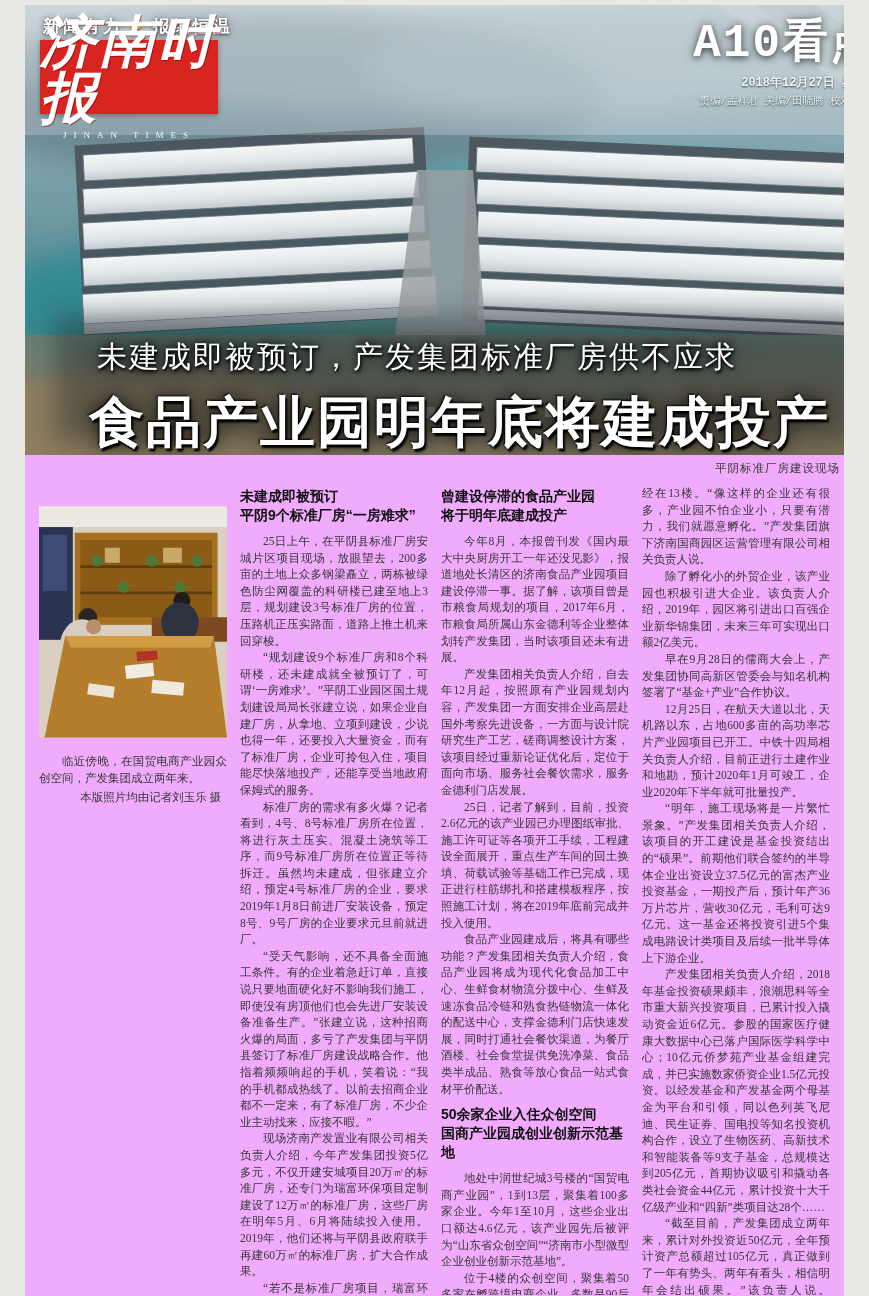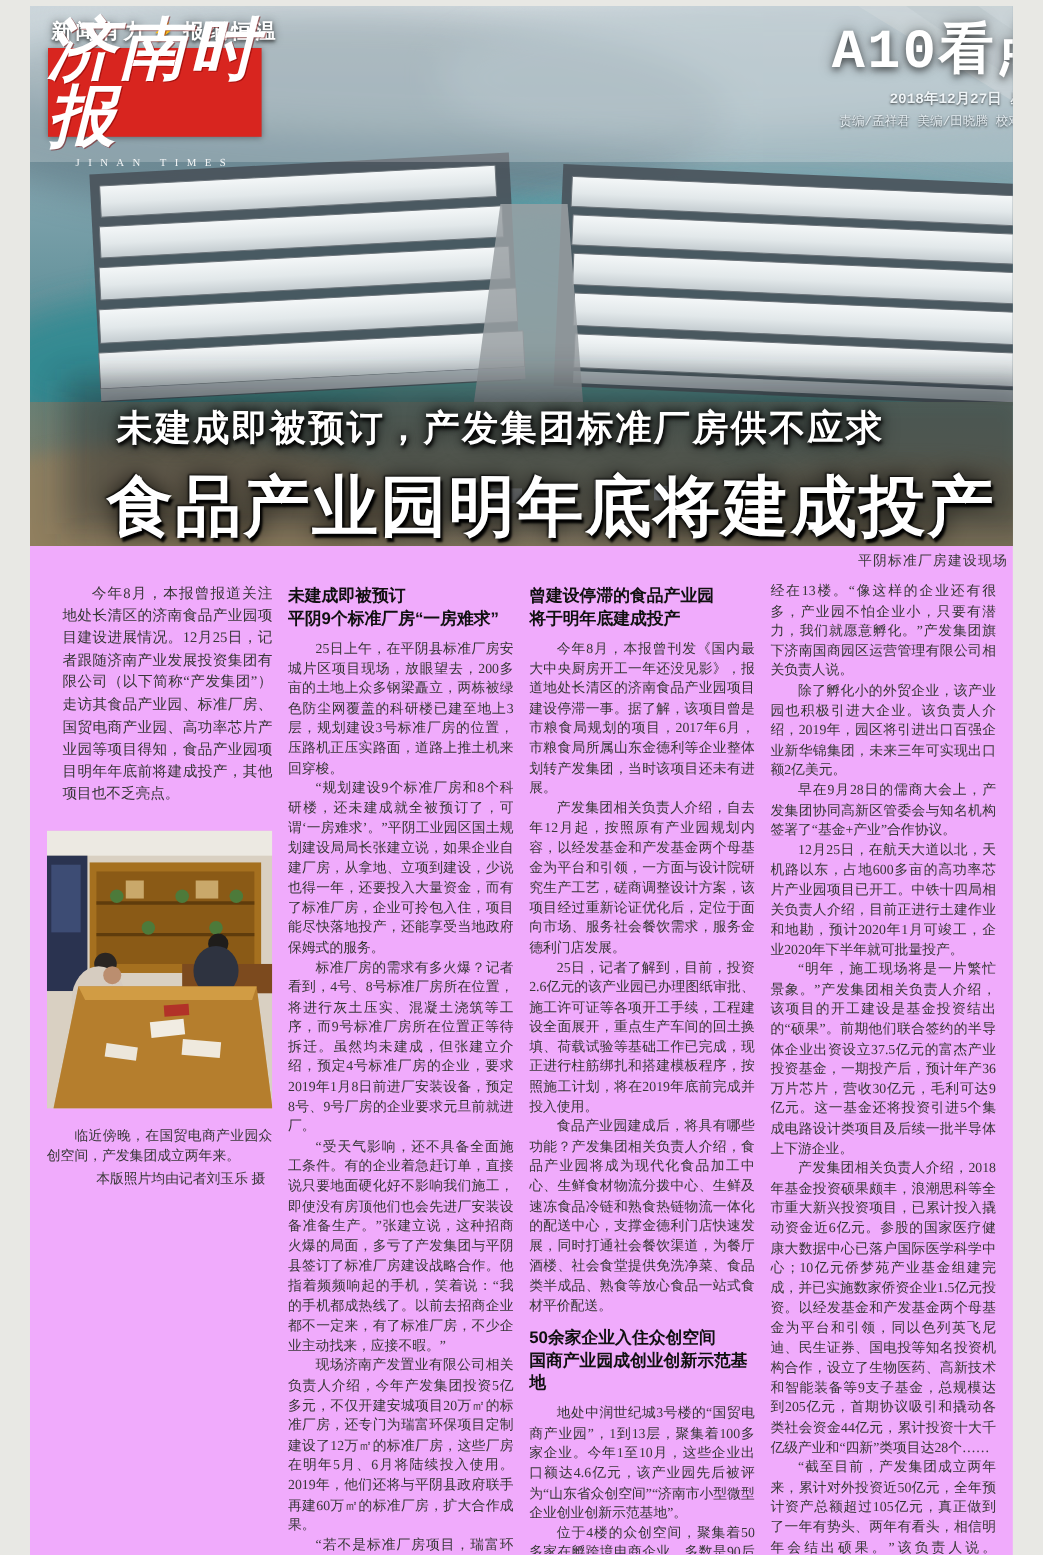--- a/index.html
+++ b/index.html
@@ -23,21 +23,21 @@
            font-family:Liberation Serif, serif;}
   .right-block{position:absolute;top:16px;right:16px;text-align:right;color:#fff;
                font-family:Liberation Mono, monospace;}
   .page-marker{font-size:46px;font-weight:900;line-height:1;letter-spacing:2px;
                text-shadow:0 2px 6px rgba(0,0,0,.55),0 0 12px rgba(0,0,0,.35);}
   .date-line{font-size:12px;font-weight:bold;margin-top:7px;color:#eef4f7;
              text-shadow:0 1px 2px rgba(0,0,0,.7);}
   .credits-line{font-size:10.5px;margin-top:3px;color:#e2ebf0;text-shadow:0 1px 2px rgba(0,0,0,.7);}
 
   .kicker{position:absolute;left:72px;top:332px;font-family:"Liberation Sans",sans-serif;
-          font-size:30px;font-weight:bold;color:#fff;letter-spacing:2px;white-space:nowrap;
+          font-size:30px;font-weight:normal;color:#fff;letter-spacing:2px;white-space:nowrap;
           text-shadow:0 0 7px #000,0 0 16px rgba(0,0,0,.85),1px 2px 3px #000;}
   .main-headline{position:absolute;left:50%;transform:translateX(-50%);top:388px;width:830px;
           text-align:center;font-family:"Liberation Sans",sans-serif;font-size:55px;font-weight:700;
           color:#fff;letter-spacing:2px;line-height:1.08;white-space:nowrap;
           text-shadow:2px 3px 2px #000,-1px -1px 2px #000,0 0 18px rgba(0,0,0,.9);}
 
   .hero-caption-row{height:26px;line-height:26px;text-align:right;padding-right:4px;
           font-size:11.5px;color:#3a3a3a;letter-spacing:1px;}
 
   
@@ -153,21 +153,20 @@
 
     <div class="kicker">未建成即被预订，产发集团标准厂房供不应求</div>
     <div class="main-headline">食品产业园明年底将建成投产</div>
   </div>
 
   <div class="hero-caption-row">平阴标准厂房建设现场</div>
 
   <div class="body-grid">
 
     <div class="col">
-      <p class="body-p lede">今年8月，本报曾报道关注地处长清区的济南食品产业园项目建设进展情况。12月25日，记者跟随济南产业发展投资集团有限公司（以下简称“产发集团”）走访其食品产业园、标准厂房、国贸电商产业园、高功率芯片产业园等项目得知，食品产业园项目明年年底前将建成投产，其他项目也不乏亮点。</p>
 
       <svg class="col1-photo" viewBox="0 0 200 246">
         <rect x="0" y="0" width="200" height="246" fill="#d9d0c2"></rect>
         <rect x="0" y="0" width="200" height="22" fill="#ece9e2"></rect>
         <rect x="0" y="22" width="36" height="120" fill="#2a3350"></rect>
         <rect x="4" y="30" width="26" height="60" fill="#3d4c74"></rect>
         <rect x="38" y="28" width="152" height="98" fill="#a5701f"></rect>
         <rect x="44" y="36" width="140" height="82" fill="#8a5a16"></rect>
         <line x1="44" y1="64" x2="184" y2="64" stroke="#5f3c0c" stroke-width="3"></line>
         <line x1="44" y1="92" x2="184" y2="92" stroke="#5f3c0c" stroke-width="3"></line>
@@ -214,21 +213,21 @@
       <p class="body-p">现场济南产发置业有限公司相关负责人介绍，今年产发集团投资5亿多元，不仅开建安城项目20万㎡的标准厂房，还专门为瑞富环保项目定制建设了12万㎡的标准厂房，这些厂房在明年5月、6月将陆续投入使用。2019年，他们还将与平阴县政府联手再建60万㎡的标准厂房，扩大合作成果。</p>
       <p class="body-p">“若不是标准厂房项目，瑞富环保这家平阴本土企业就要去外地了。要知道，这家公司是全球第五家生产尘硝协同脱除高温复合滤筒的企业，项目投产后，可实现销售收入18亿元，对当地带动作用不小。”细数即将入住标准厂房的企业，张建立不时露出微笑。</p>
     </div>
 
     <div class="col">
       <div class="col-heading first">
         <div>曾建设停滞的食品产业园</div>
         <div>将于明年底建成投产</div>
       </div>
       <p class="body-p">今年8月，本报曾刊发《国内最大中央厨房开工一年还没见影》，报道地处长清区的济南食品产业园项目建设停滞一事。据了解，该项目曾是市粮食局规划的项目，2017年6月，市粮食局所属山东金德利等企业整体划转产发集团，当时该项目还未有进展。</p>
-      <p class="body-p">产发集团相关负责人介绍，自去年12月起，按照原有产业园规划内容，以经发基金和产发基金两个母基金为平台和引领，一方面与设计院研究生产工艺，磋商调整设计方案，该项目经过重新论证优化后，定位于面向市场、服务社会餐饮需求，服务金德利门店发展。</p>
+      <p class="body-p">产发集团相关负责人介绍，自去年12月起，按照原有产业园规划内容，产发集团一方面安排企业高层赴国外考察先进设备，一方面与设计院研究生产工艺，磋商调整设计方案，该项目经过重新论证优化后，定位于面向市场、服务社会餐饮需求，服务金德利门店发展。</p>
       <p class="body-p">25日，记者了解到，目前，投资2.6亿元的该产业园已办理图纸审批、施工许可证等各项开工手续，工程建设全面展开，重点生产车间的回土换填、荷载试验等基础工作已完成，现正进行柱筋绑扎和搭建模板程序，按照施工计划，将在2019年底前完成并投入使用。</p>
       <p class="body-p">食品产业园建成后，将具有哪些功能？产发集团相关负责人介绍，食品产业园将成为现代化食品加工中心、生鲜食材物流分拨中心、生鲜及速冻食品冷链和熟食热链物流一体化的配送中心，支撑金德利门店快速发展，同时打通社会餐饮渠道，为餐厅酒楼、社会食堂提供免洗净菜、食品类半成品、熟食等放心食品一站式食材平价配送。</p>
       <div class="col-heading">
         <div>50余家企业入住众创空间</div>
         <div>国商产业园成创业创新示范基地</div>
       </div>
       <p class="body-p">地处中润世纪城3号楼的“国贸电商产业园”，1到13层，聚集着100多家企业。今年1至10月，这些企业出口额达4.6亿元，该产业园先后被评为“山东省众创空间”“济南市小型微型企业创业创新示范基地”。</p>
       <p class="body-p">位于4楼的众创空间，聚集着50多家在孵跨境电商企业，多数是90后创业人员。25日，临近傍晚6点，不少创客仍在埋头忙碌。</p>
       <p class="body-p">从事传统工艺设计的山东同程尚品文化传媒有限公司，3年前从众创空间起步，如今成功做大“上楼”，现在已</p>
     </div>

